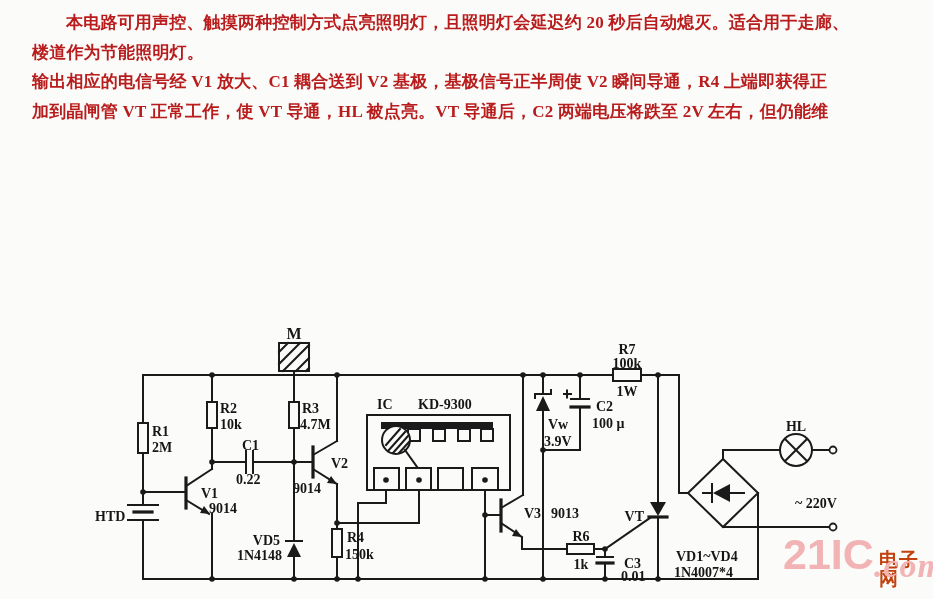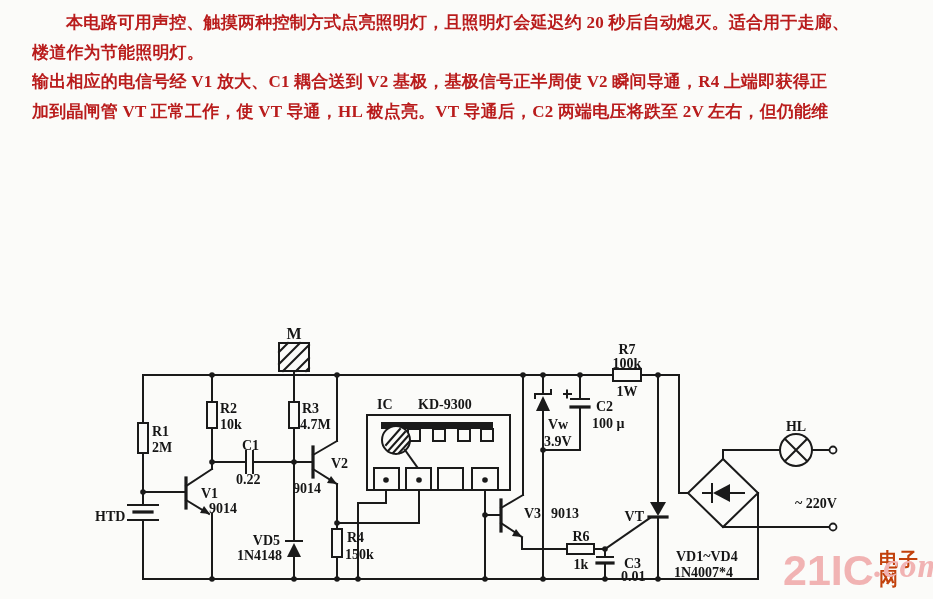--- a/index.html
+++ b/index.html
@@ -14,21 +14,21 @@
   .w{fill:none;stroke:#1a1a1a;stroke-width:2;stroke-linecap:square;}
   .w3{fill:none;stroke:#1a1a1a;stroke-width:3.2;stroke-linecap:square;}
   .rb{fill:#fbfbf9;stroke:#1a1a1a;stroke-width:2;}
   .blk{fill:#1a1a1a;stroke:none;}
   .term{fill:#ffffff;stroke:#1a1a1a;stroke-width:1.8;}
   .sl{font:bold 14px "Liberation Serif",serif;fill:#161616;}
   .slm{text-anchor:middle;}
   .sle{text-anchor:end;}
   .slbig{font:bold 16px "Liberation Serif",serif;fill:#161616;text-anchor:middle;}
   .wm{position:absolute;line-height:1;}
-  .wm-big{left:783px;top:549px;font-size:43px;font-weight:bold;font-family:"Liberation Sans",sans-serif;}
+  .wm-big{left:783px;top:533px;font-size:43px;font-weight:bold;font-family:"Liberation Sans",sans-serif;}
   .wm-cn{left:879px;top:550px;font-size:19px;font-weight:bold;letter-spacing:1px;}
   .wm-com{left:874px;top:549px;font-size:34px;font-weight:bold;font-style:italic;
           font-family:"Liberation Serif",serif;letter-spacing:1px;}
 </style>
 </head>
 <body>
 
 <div class="page">
 
   <div class="article">

